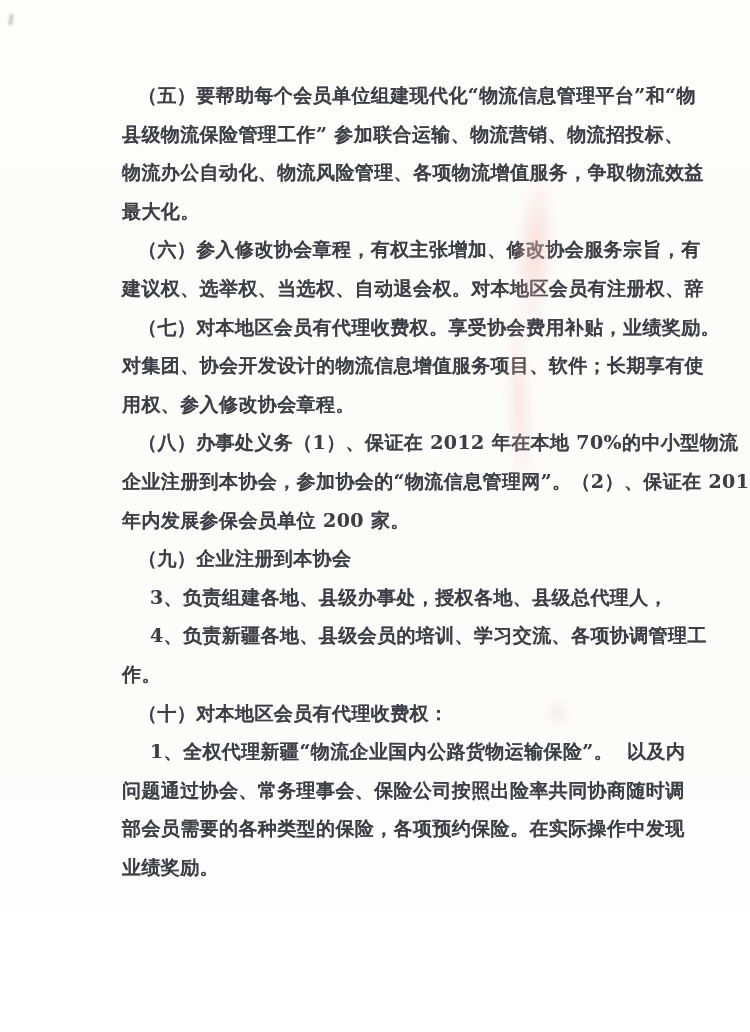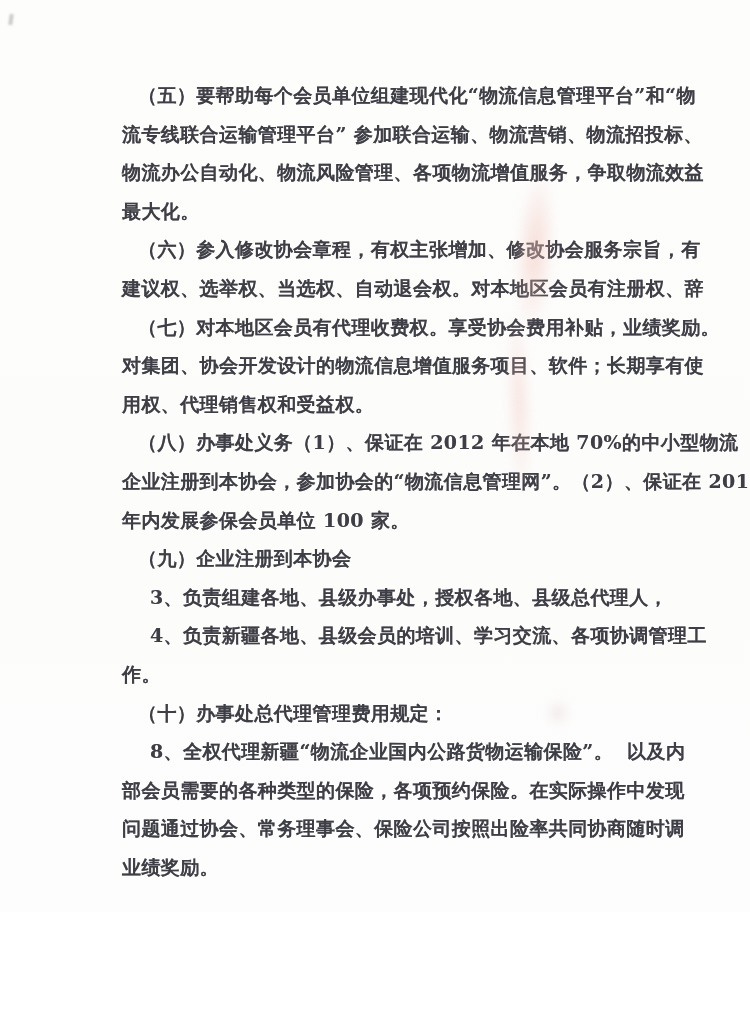--- a/index.html
+++ b/index.html
@@ -80,39 +80,39 @@
     background: #d6d6d4;
   }
 </style>
 </head>
 <body>
 
 <div class="page">
 
   <div class="content">
     <div class="line p-s">（五）要帮助每个会员单位组建现代化“物流信息管理平台”和“物</div>
-    <div class="line">流专线联合运输管理平台” 参加联合运输、物流营销、物流招投标、</div>
+    <div class="line">县级物流保险管理工作” 参加联合运输、物流营销、物流招投标、</div>
     <div class="line">物流办公自动化、物流风险管理、各项物流增值服务，争取物流效益</div>
     <div class="line">最大化。</div>
     <div class="line p-s">（六）参入修改协会章程，有权主张增加、修改协会服务宗旨，有</div>
     <div class="line">建议权、选举权、当选权、自动退会权。对本地区会员有注册权、辞</div>
     <div class="line p-s">（七）对本地区会员有代理收费权。享受协会费用补贴，业绩奖励。</div>
     <div class="line">对集团、协会开发设计的物流信息增值服务项目、软件；长期享有使</div>
-    <div class="line">用权、代理销售权和受益权。</div>
+    <div class="line">用权、参入修改协会章程。</div>
     <div class="line p-s">（八）办事处义务（1）、保证在 2012 年在本地 70%的中小型物流</div>
     <div class="line">企业注册到本协会，参加协会的“物流信息管理网”。（2）、保证在 2012</div>
-    <div class="line">年内发展参保会员单位 100 家。</div>
+    <div class="line">年内发展参保会员单位 200 家。</div>
     <div class="line p-s">（九）企业注册到本协会</div>
     <div class="line p-n">3、负责组建各地、县级办事处，授权各地、县级总代理人，</div>
     <div class="line p-n">4、负责新疆各地、县级会员的培训、学习交流、各项协调管理工</div>
     <div class="line">作。</div>
-    <div class="line p-s">（十）办事处总代理管理费用规定：</div>
-    <div class="line p-n">8、全权代理新疆“物流企业国内公路货物运输保险”。  以及内</div>
+    <div class="line p-s">（十）对本地区会员有代理收费权：</div>
+    <div class="line p-n">1、全权代理新疆“物流企业国内公路货物运输保险”。  以及内</div>
+    <div class="line">问题通过协会、常务理事会、保险公司按照出险率共同协商随时调</div>
     <div class="line">部会员需要的各种类型的保险，各项预约保险。在实际操作中发现</div>
-    <div class="line">问题通过协会、常务理事会、保险公司按照出险率共同协商随时调</div>
     <div class="line">业绩奖励。</div>
   </div>
 
   <div class="footer">第 2 页 共 4 页</div>
 
   <div class="stain stain-a"></div>
   <div class="stain stain-b"></div>
   <div class="stain stain-c"></div>
   <div class="speck speck-a"></div>
   <div class="speck speck-b"></div>

